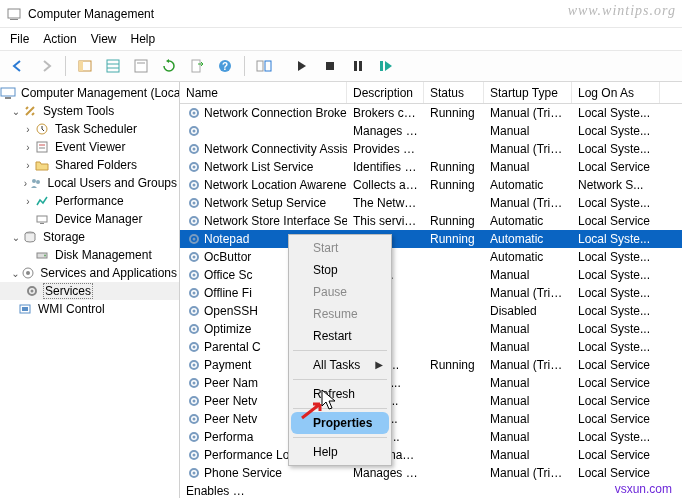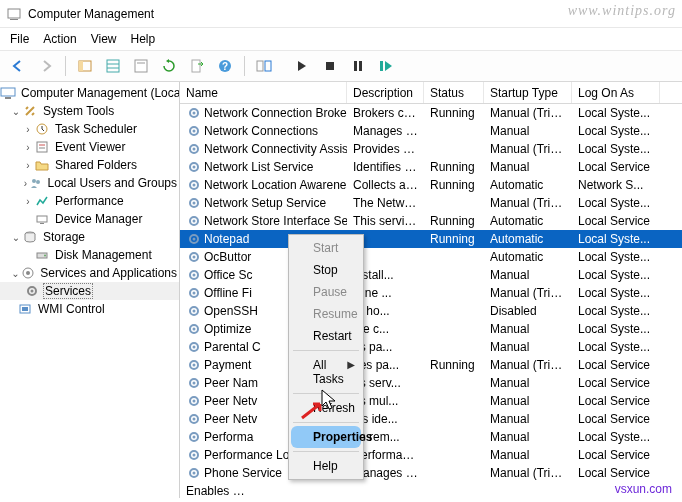--- a/index.html
+++ b/index.html
@@ -29,21 +29,21 @@
 .row.sel { background:#0a64c2; color:#fff; }
 .cell { padding:0 6px; overflow:hidden; text-overflow:ellipsis; white-space:nowrap; }
 .svc-icon { width:16px; height:16px; margin-right:2px; display:inline-flex; align-items:center; justify-content:center; flex-shrink:0; }
 .c-name { width:167px; display:flex; align-items:center; }
 .c-desc { width:77px; }
 .c-stat { width:60px; }
 .c-start { width:88px; }
 .c-log { width:88px; }
 .watermark { position:absolute; top:3px; right:6px; color:#b8b8b8; font-size:14px; font-family:Georgia,serif; font-style:italic; letter-spacing:1px;text-align:right; }
 .vsxun { position:absolute; bottom:6px; right:10px; color:#6d28d9; font-size:12px; }
-.ctxmenu { position:absolute; top:234px; left:288px; width:76px; background:#f0f0f0; border:1px solid #bcbcbc; box-shadow:2px 2px 4px rgba(0,0,0,.25); padding:2px; z-index:20; }
+.ctxmenu { position:absolute; top:234px; left:288px; width:104px; background:#f0f0f0; border:1px solid #bcbcbc; box-shadow:2px 2px 4px rgba(0,0,0,.25); padding:2px; z-index:20; }
 .ctxmenu .mi { padding:4px 14px 4px 22px; font-size:12px; position:relative; }
 .ctxmenu .mi.disabled { color:#8a8a8a; }
 .ctxmenu .mi.hilite { background:#91c9f7; font-weight:bold;border-radius:6px; }
 .ctxmenu .msep { height:1px; background:#d0d0d0; margin:3px 2px; }
 .ctxmenu .mi .sub { position:absolute; right:6px; top:5px; font-size:10px; color:#333; }
 .cursor { position:absolute; top:388px; left:320px; z-index:30; pointer-events:none; }
 </style>
 </head>
 <body>
 
@@ -303,21 +303,20 @@
           <div class="cell c-log">Local Syste...</div>
         </div>
         <div class="row">
           <div class="cell c-name">
             <span class="svc-icon">
               <svg width="14" height="14">
                 <circle cx="7" cy="7" r="4" fill="none" stroke="#7a9cc0" stroke-width="2"></circle>
                 <circle cx="7" cy="7" r="1.5" fill="#7a9cc0"></circle>
               </svg>
             </span>
-            <span>Network Connections</span>
           </div>
           <div class="cell c-desc">Manages o...</div>
           <div class="cell c-stat"></div>
           <div class="cell c-start">Manual</div>
           <div class="cell c-log">Local Syste...</div>
         </div>
         <div class="row">
           <div class="cell c-name">
             <span class="svc-icon">
               <svg width="14" height="14">

